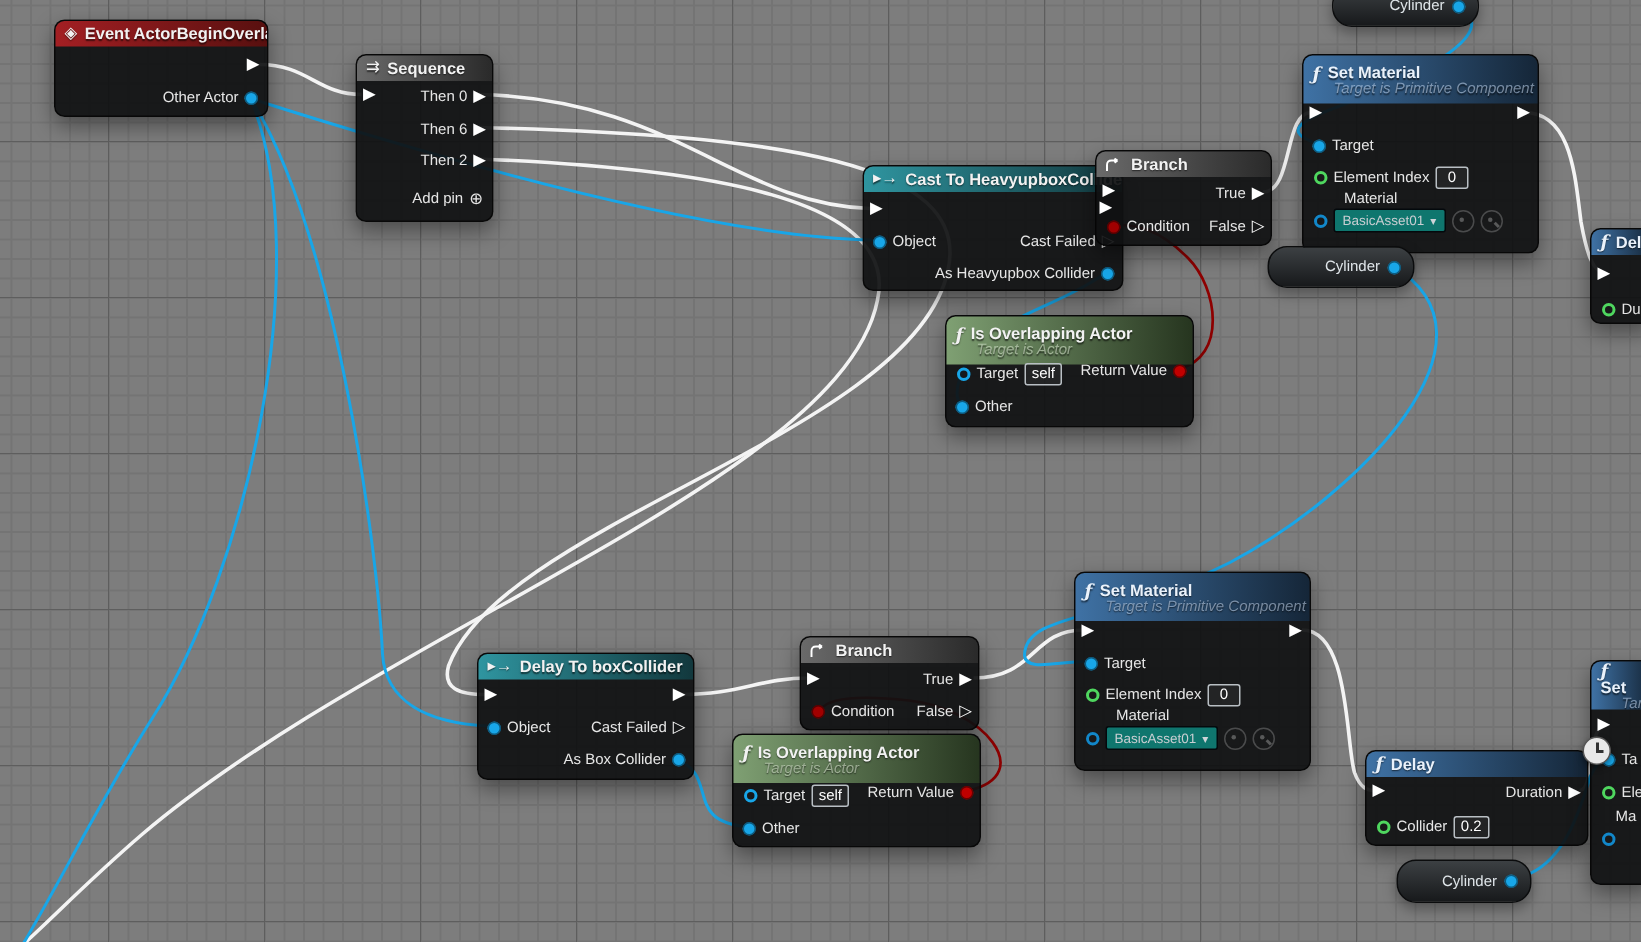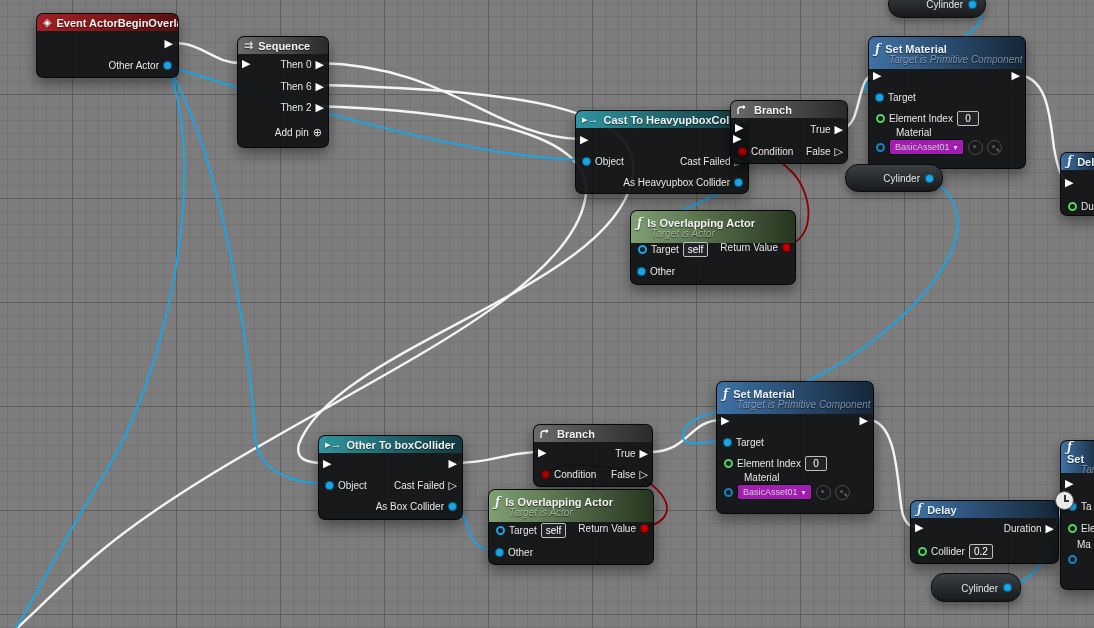--- a/index.html
+++ b/index.html
@@ -40,21 +40,21 @@
   .ic{font-size:11px;line-height:11px;font-weight:normal;}
   .fic{font-family:"DejaVu Serif",serif;font-style:italic;font-weight:bold;font-size:12px;line-height:11px;}
   .row{position:absolute;display:flex;align-items:center;gap:4px;height:14px;font-size:10px;color:#e6e6e6;white-space:nowrap;}
   .row.r{flex-direction:row-reverse;}
   .xp{position:absolute;color:#fff;font-size:11px;line-height:13px;height:13px;}
   .xp.inline{position:static;}
   .dot{width:9px;height:9px;border-radius:50%;box-shadow:inset 0 0 0 1px rgba(0,0,0,0.45);}
   .ring{width:5px;height:5px;border-radius:50%;border:2px solid;}
   .vbox{background:rgba(255,255,255,0.05);border:1px solid #b9bfc4;border-radius:2px;min-width:12px;height:13px;line-height:13px;padding:0 4px;font-size:10px;color:#fff;text-align:center;}
   .mlabel{position:absolute;font-size:10px;color:#e6e6e6;}
-  .dd{display:flex;align-items:center;gap:4px;background:#a21caf;border:1px solid #04090c;border-radius:2px;height:14px;padding:0 5px;font-size:9px;color:#c9ced2;}
+  .dd{display:flex;align-items:center;gap:4px;background:#0f766e;border:1px solid #04090c;border-radius:2px;height:14px;padding:0 5px;font-size:9px;color:#c9ced2;}
   .dd .chev{font-size:8px;color:#cfd4d8;}
   .gbtn{width:13px;height:13px;border-radius:50%;border:1px solid rgba(255,255,255,0.22);position:relative;}
   .gbtn .cdot{position:absolute;left:4px;top:4px;width:3px;height:3px;border-radius:50%;background:rgba(255,255,255,0.28);}
   .gbtn .handle{position:absolute;left:8px;top:8px;width:4px;height:1.5px;background:rgba(255,255,255,0.28);transform:rotate(45deg);}
   .pill{
     position:absolute;z-index:2;border-radius:13px;
     background:linear-gradient(180deg,#3c4043,#17191b);
     border:1px solid #0b0c0d;box-shadow:0 4px 9px rgba(0,0,0,0.35);
     color:#dfe5e9;font-size:10px;
   }
@@ -231,21 +231,21 @@
     </div>
     <div class="row" style="left:6px;top:53px">
       <span class="dot" style="background:#18a6e8"></span>
       <span>Other</span>
     </div>
   </div>
 
   <div class="node" style="left:318px;top:435px;width:143px;height:83px">
     <div class="hdr hdr-cast">
       <span class="ic">▸→</span>
-      <span>Other To boxCollider</span>
+      <span>Delay To boxCollider</span>
     </div>
     <span class="xp" style="left:4px;top:21px">▶</span>
     <span class="xp" style="right:5px;top:21px">▶</span>
     <div class="row" style="left:6px;top:42px">
       <span class="dot" style="background:#18a6e8"></span>
       <span>Object</span>
     </div>
     <div class="row r" style="right:5px;top:42px">
       <span class="xp inline">▷</span>
       <span>Cast Failed</span>

